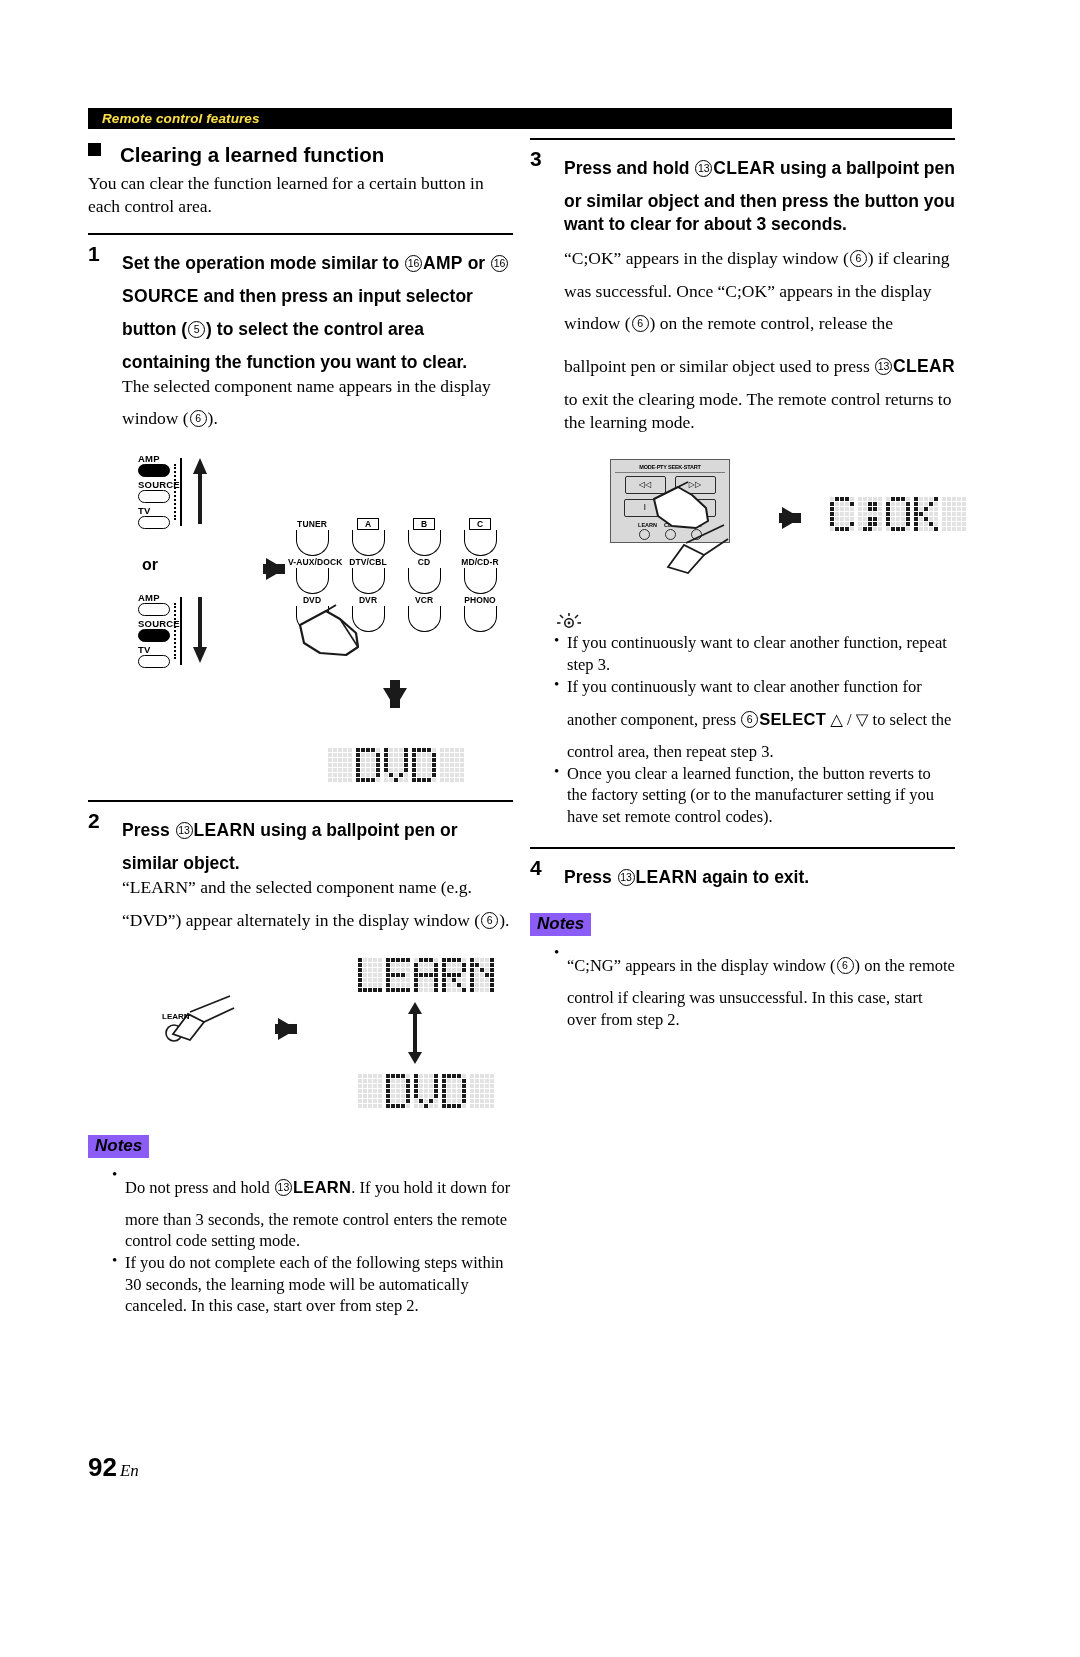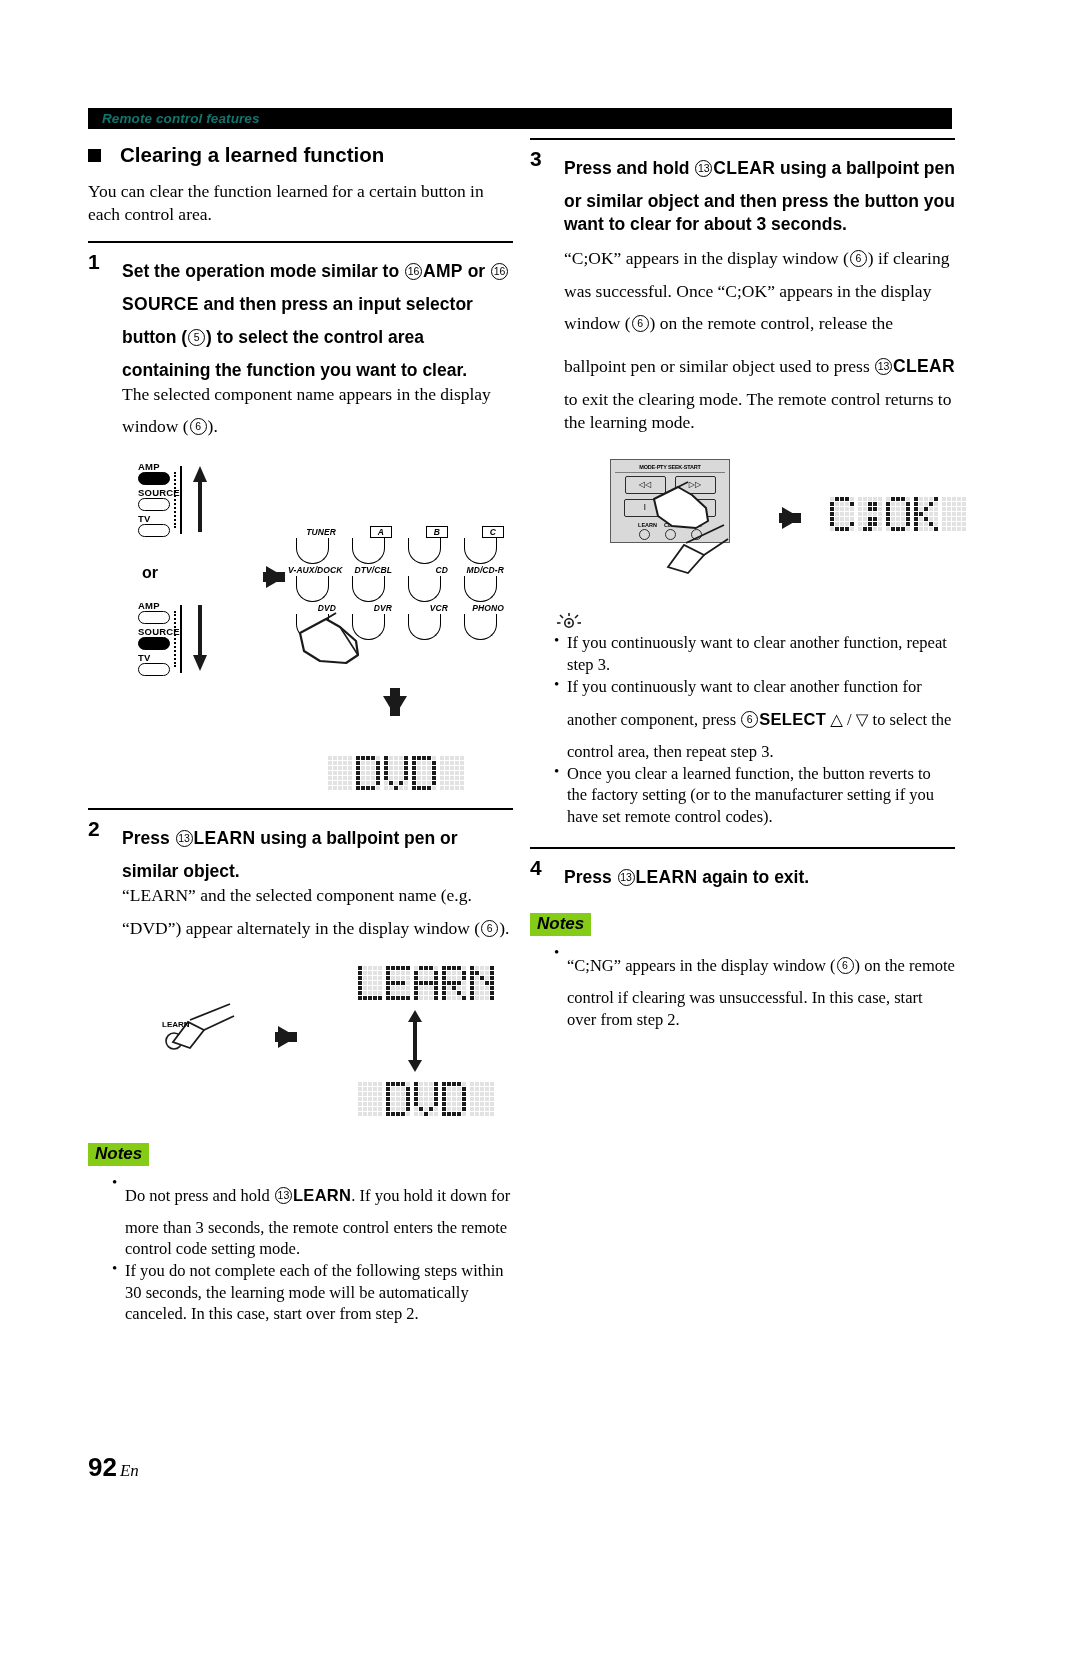--- a/index.html
+++ b/index.html
@@ -27,43 +27,43 @@
     background: #000000;
   }
   .runhead-text {
     position: absolute;
     left: 14px;
     top: 3px;
     font-family: "Liberation Sans", sans-serif;
     font-style: italic;
     font-weight: bold;
     font-size: 13.5px;
-    color: #0f766e;
+    color: #fde047;
     letter-spacing: 0.1px;
   }
 
   
   .col-left {
     position: absolute;
     left: 88px;
     top: 138px;
     width: 425px;
   }
   .col-right {
     position: absolute;
     left: 530px;
     top: 138px;
     width: 425px;
   }
 
   
   .sec-head {
     display: flex;
-    align-items: center;
-    margin: 5px 0 13px 0;
+    align-items: flex-start;
+    margin: 5px 0 5px 0;
   }
   .sec-square {
     width: 13px;
     height: 13px;
     background: #000;
     margin-right: 19px;
     flex: none;
   }
   .sec-title {
     font-family: "Liberation Sans", sans-serif;
@@ -125,21 +125,21 @@
   }
   .kb {
     font-family: "Liberation Sans", sans-serif;
     font-weight: bold;
     letter-spacing: 0.3px;
   }
 
   
   .notes-label {
     display: inline-block;
-    background: #84cc16;
+    background: #8b5cf6;
     font-family: "Liberation Sans", sans-serif;
     font-style: italic;
     font-weight: bold;
     font-size: 17px;
     padding: 1px 7px 2px 7px;
     margin: 14px 0 8px 0;
   }
   ul.bullets {
     list-style: none;
     margin: 0;
@@ -234,21 +234,21 @@
     font-size: 16px;
   }
 
   
   .btn-grid {
     display: grid;
     grid-template-columns: repeat(4, 48px);
     column-gap: 8px;
     row-gap: 0px;
   }
-  .bcell { text-align: right; font-style: italic; }
+  .bcell { text-align: center; }
   .bcap {
     font-family: "Liberation Sans", sans-serif;
     font-weight: bold;
     font-size: 8.5px;
     letter-spacing: 0.1px;
     line-height: 12px;
     white-space: nowrap;
   }
   .bcap.boxed span {
     border: 1.3px solid #000;

